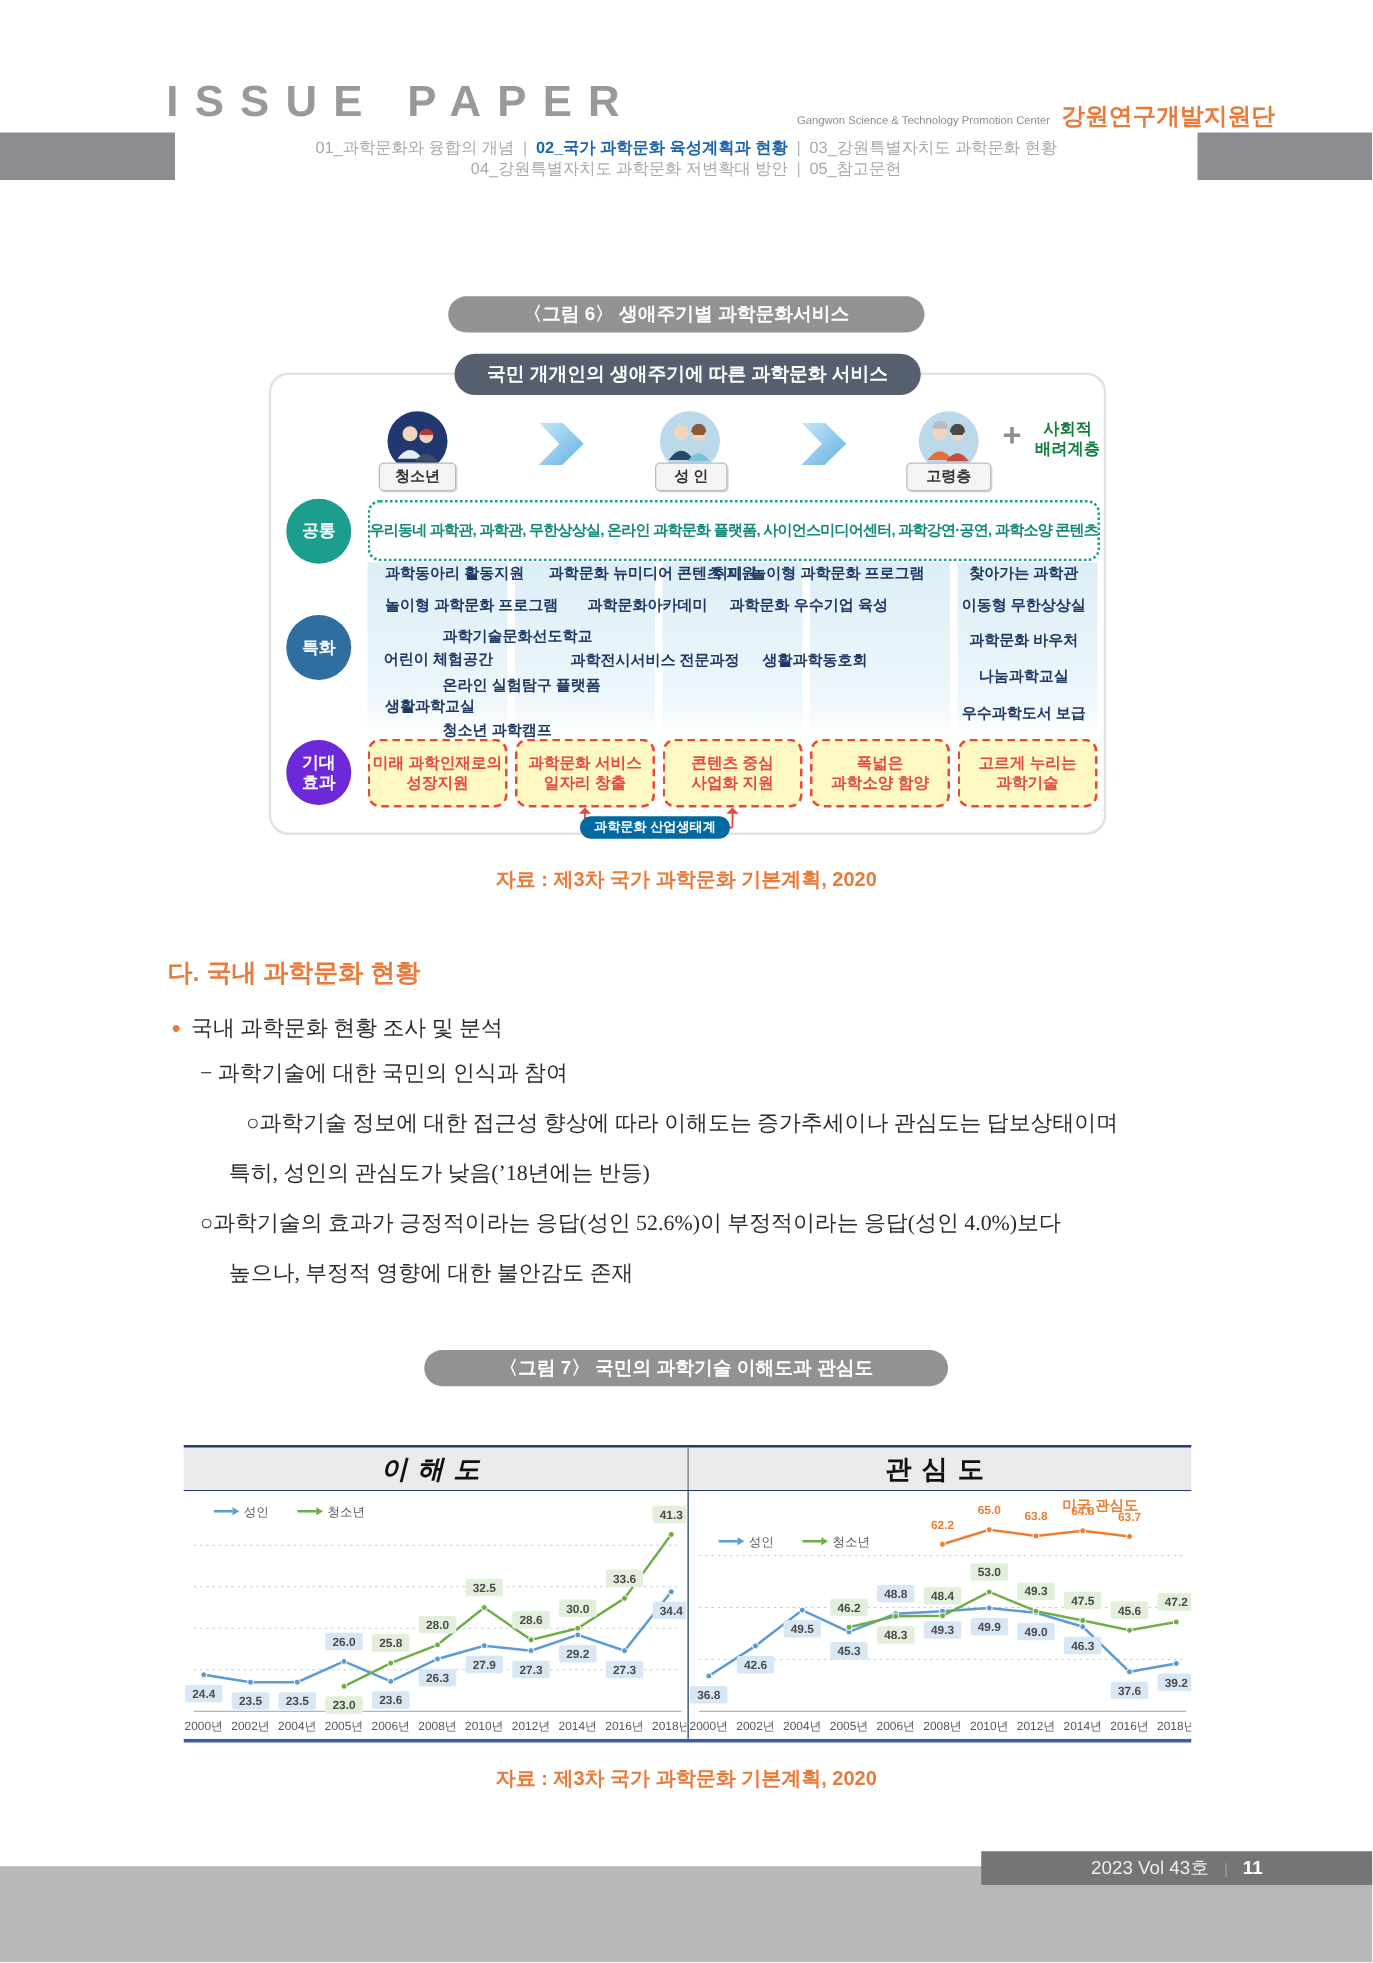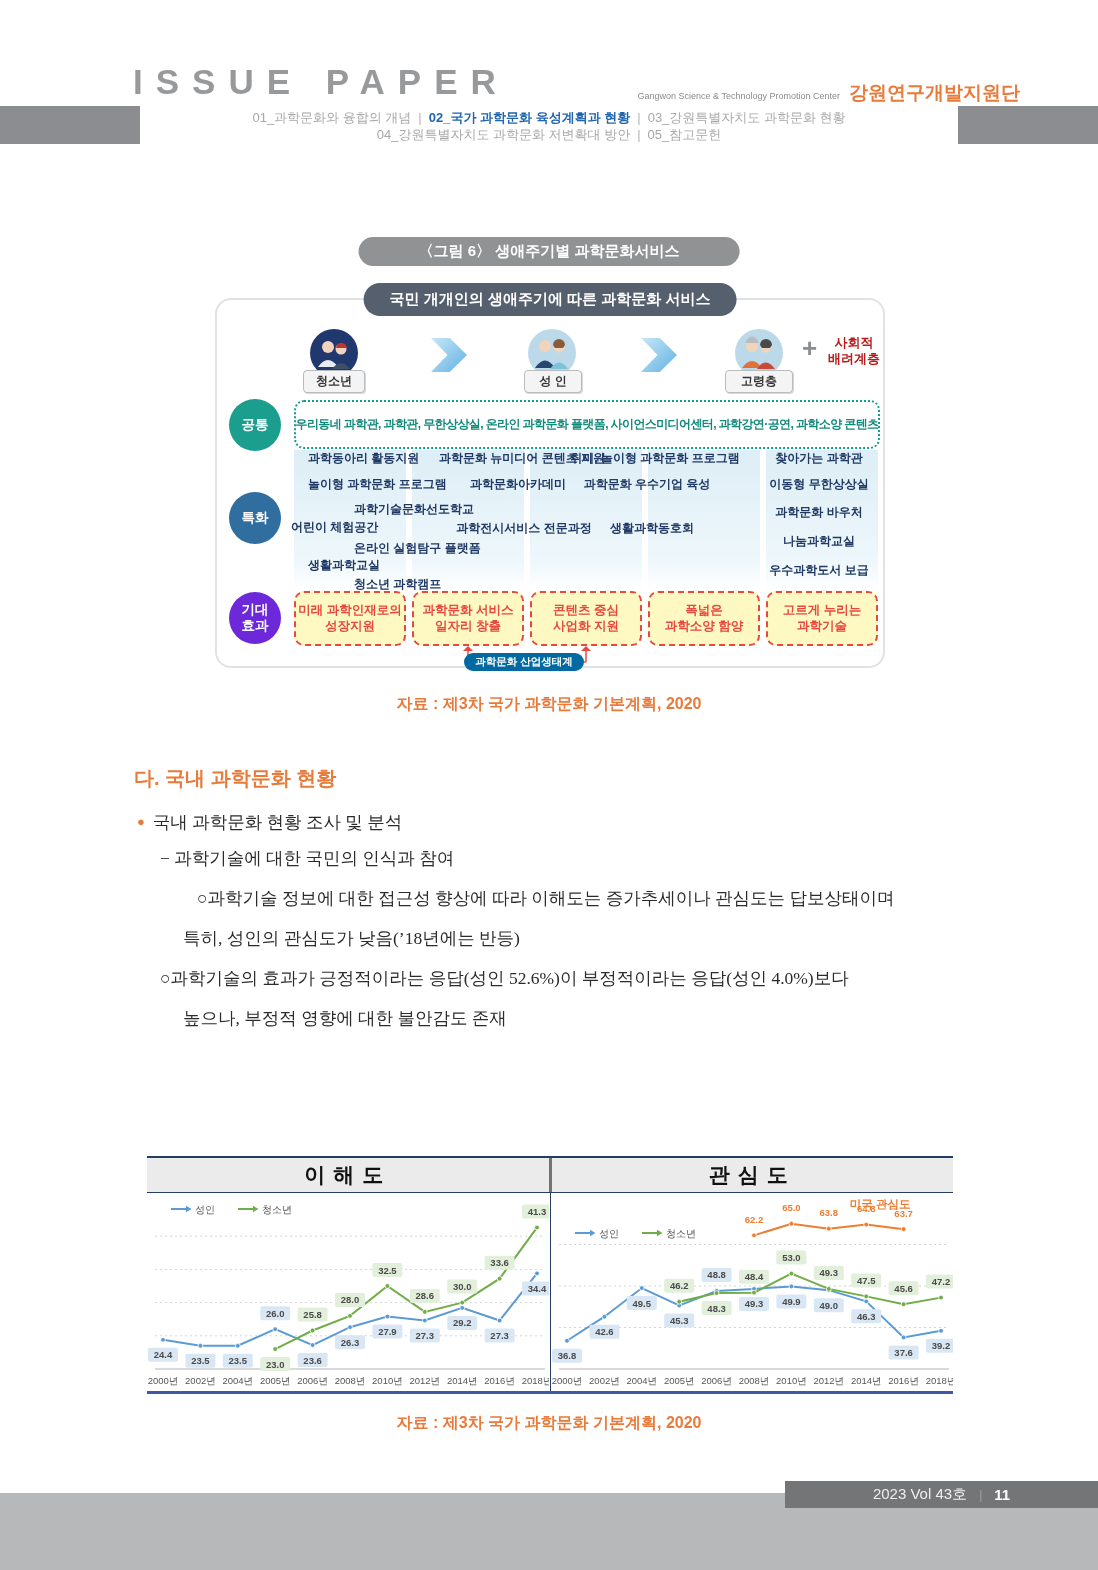--- a/index.html
+++ b/index.html
@@ -48,21 +48,21 @@
     position:absolute; background:#f4f4f4; border:1px solid #b9bcbf; border-radius:4px;
     font-size:12px; font-weight:bold; color:#333; text-align:center;
     padding:2px 6px; white-space:nowrap; box-shadow:1px 1px 0 #d8d8d8;
   }
   .chevron {
     position:absolute; width:36px; height:34px;
     background:linear-gradient(135deg,#c7e7f8 0%,#62b1e2 100%);
     clip-path:polygon(0 0, 52% 0, 100% 50%, 52% 100%, 0 100%, 46% 50%);
   }
   .plus-sign { position:absolute; font-size:26px; font-weight:bold; color:#8a8f94; }
-  .plus-label { position:absolute; font-size:13px; font-weight:bold; color:#b91c1c; line-height:16px; text-align:center; white-space:pre-line; }
+  .plus-label { position:absolute; font-size:13px; font-weight:bold; color:#15803d; line-height:16px; text-align:center; white-space:pre-line; }
   .row-circle {
     position:absolute; left:12px; width:52px; height:52px; border-radius:50%;
     color:#fff; font-size:13.5px; font-weight:bold; display:flex; align-items:center;
     justify-content:center; text-align:center; line-height:1.15; white-space:pre-line;
   }
   #circle-common { top:99px;  background:#1b9e8e; }
   #circle-special{ top:192px; background:#2f6e9e; }
   #circle-effect { top:292px; background:#6d28d9;text-align:center; }
   .common-box {
     position:absolute; left:77px; top:100px; width:586px; height:49px;
@@ -111,21 +111,21 @@
     border-bottom:3px solid #3d59a8;
   }
   .charts-header {
     display:flex; height:37px; background:#ebebeb;
     border-top:2px solid #253c63; border-bottom:1px solid #253c63;
   }
   .charts-header .cell {
     flex:1; display:flex; align-items:center; justify-content:center;
     font-size:21px; font-weight:600; color:#111; letter-spacing:8px;
   }
-  .charts-header .cell:first-child { border-right:3px solid #737373; }
+  .charts-header .cell:first-child { border-right:1px solid #737373;font-style:italic; }
   .charts-body { display:flex; background:#fff; }
   .chart-half { width:403px; height:198px; }
   .chart-half + .chart-half { border-left:1px solid #253c63; }
   
   .footer-band { position:absolute; left:0; top:1493px; width:1098px; height:77px; background:#b7b8ba; }
   .footer-box {
     position:absolute; left:785px; top:1481px; width:313px; height:27px;
     background:#737577; color:#eee; display:flex; align-items:center; justify-content:center;
     font-size:15px; gap:12px;
   }
@@ -208,21 +208,21 @@
         <div class="col-band" style="left: 77px;"></div>
         <div class="col-band" style="left: 195px;"></div>
         <div class="col-band" style="left: 313px;"></div>
         <div class="col-band" style="left: 431px;"></div>
         <div class="col-band" style="left: 549px;"></div>
       </div>
     <div id="special-items">
         <div class="sp-item" style="left: 91px; top: 150px;">과학동아리 활동지원</div>
         <div class="sp-item" style="left: 91px; top: 176px;">놀이형 과학문화 프로그램</div>
         <div class="sp-item" style="left: 137px; top: 201px;">과학기술문화선도학교</div>
-        <div class="sp-item" style="left: 74px; top: 219px; text-align: right;">어린이 체험공간</div>
+        <div class="sp-item" style="left: 90px; top: 219px; text-align: right;">어린이 체험공간</div>
         <div class="sp-item" style="left: 137px; top: 240px;">온라인 실험탐구 플랫폼</div>
         <div class="sp-item" style="left: 91px; top: 257px;">생활과학교실</div>
         <div class="sp-item" style="left: 137px; top: 276px;">청소년 과학캠프</div>
         <div class="sp-item center" style="left: 305px; top: 150px;">과학문화 뉴미디어 콘텐츠 지원</div>
         <div class="sp-item center" style="left: 301px; top: 176px;">과학문화아카데미</div>
         <div class="sp-item center" style="left: 307px; top: 220px;">과학전시서비스 전문과정</div>
         <div class="sp-item center" style="left: 438px; top: 150px;">취미, 놀이형 과학문화 프로그램</div>
         <div class="sp-item center" style="left: 430px; top: 176px;">과학문화 우수기업 육성</div>
         <div class="sp-item center" style="left: 435px; top: 220px;">생활과학동호회</div>
         <div class="sp-item center" style="left: 602px; top: 150px; text-align: right;">찾아가는 과학관</div>
@@ -262,20 +262,21 @@
   <div class="section-heading">다. 국내 과학문화 현황</div>
   <div class="body-text" style="left:137px; top:810px;">
     <span class="bullet-dot">●</span><span>국내 과학문화 현황 조사 및 분석</span>
   </div>
   <div class="body-text" style="left:160px; top:846px;">− 과학기술에 대한 국민의 인식과 참여</div>
   <div class="body-text" style="left:160px; top:886px;margin-left:37px;">○과학기술 정보에 대한 접근성 향상에 따라 이해도는 증가추세이나 관심도는 답보상태이며</div>
   <div class="body-text" style="left:183px; top:926px;">특히, 성인의 관심도가 낮음(’18년에는 반등)</div>
   <div class="body-text" style="left:160px; top:966px;">○과학기술의 효과가 긍정적이라는 응답(성인 52.6%)이 부정적이라는 응답(성인 4.0%)보다</div>
   <div class="body-text" style="left:183px; top:1006px;">높으나, 부정적 영향에 대한 불안감도 존재</div>
 
+  <div class="fig-caption" id="fig7-caption">〈그림 7〉 국민의 과학기술 이해도과 관심도</div>
 
   <div class="charts">
     <div class="charts-header">
       <div class="cell">이해도</div>
       <div class="cell">관심도</div>
     </div>
     <div class="charts-body">
       <div class="chart-half" id="chart0"><svg width="402" height="198" viewBox="0 0 402 198" style="font-family:'Liberation Sans', sans-serif;">
             <line x1="8" x2="398" y1="142.8" y2="142.8" stroke="#c9c9c9" stroke-width="0.8" stroke-dasharray="2,3"></line>
             <line x1="8" x2="398" y1="109.6" y2="109.6" stroke="#c9c9c9" stroke-width="0.8" stroke-dasharray="2,3"></line>

